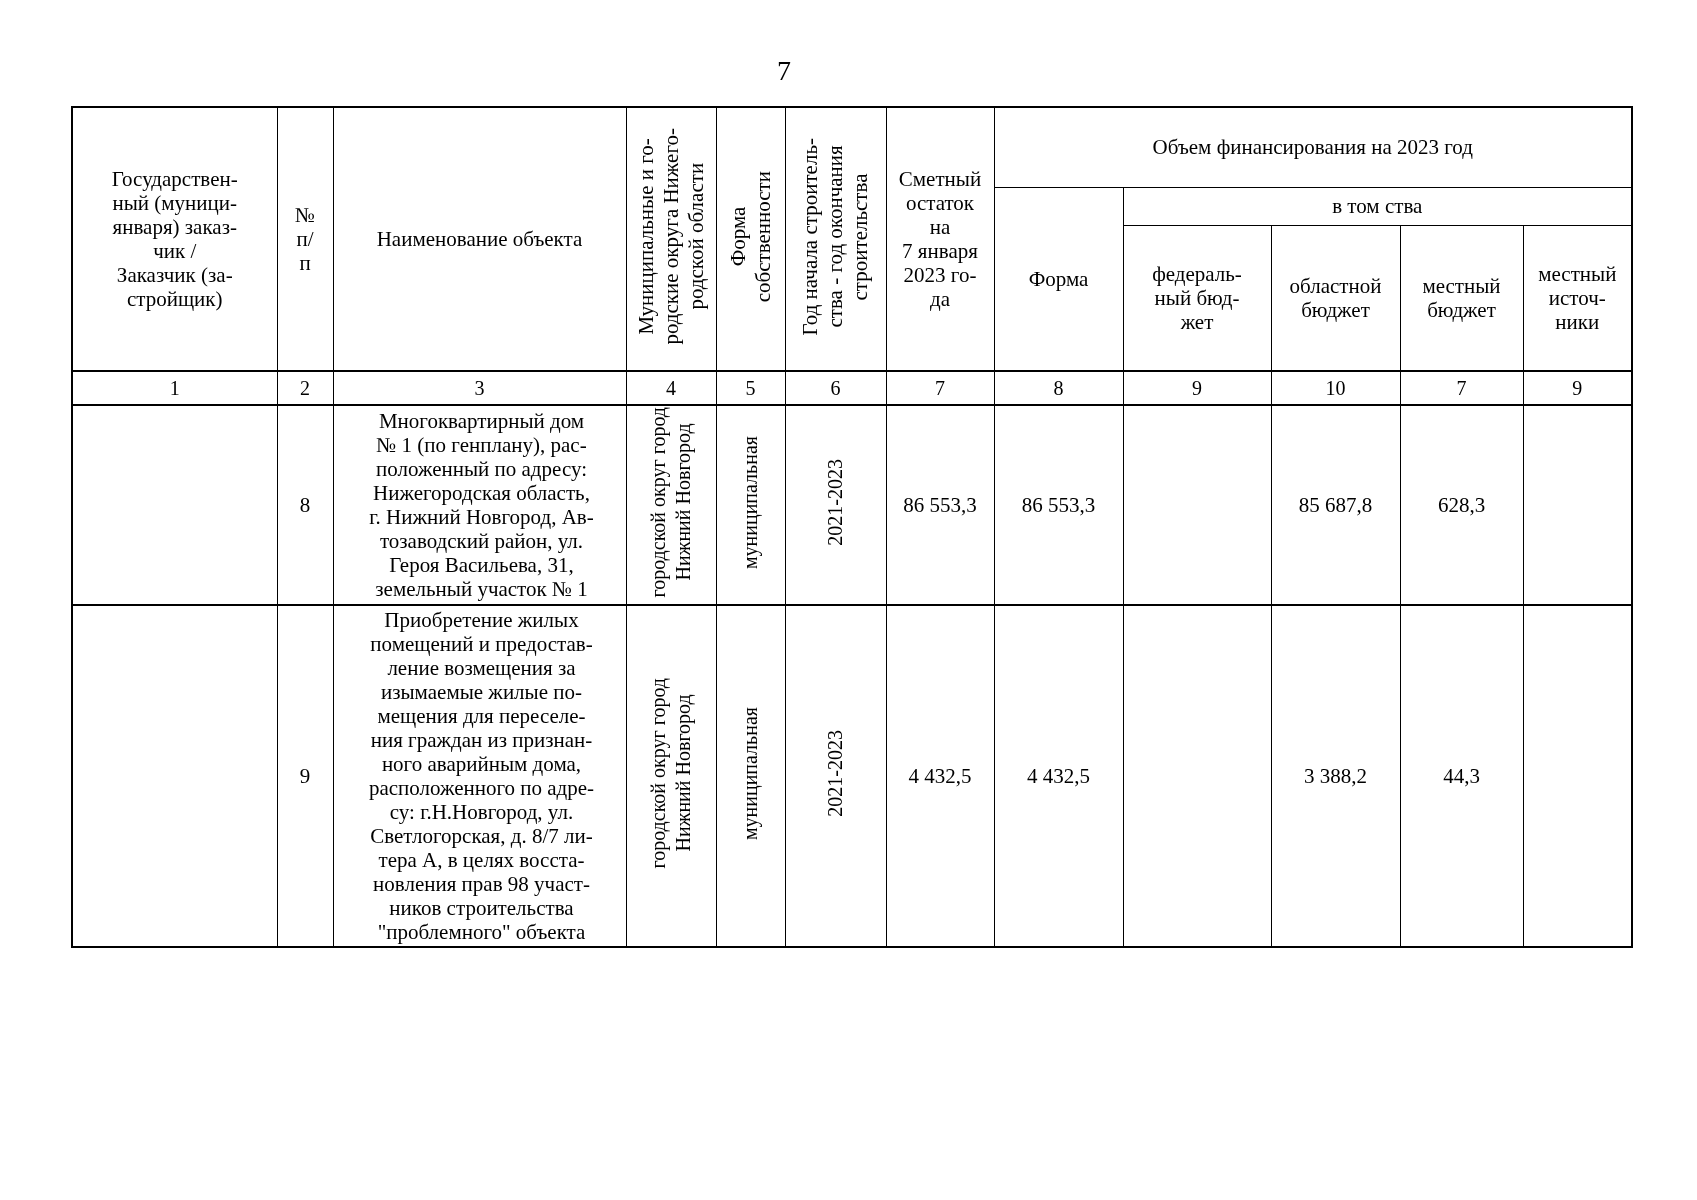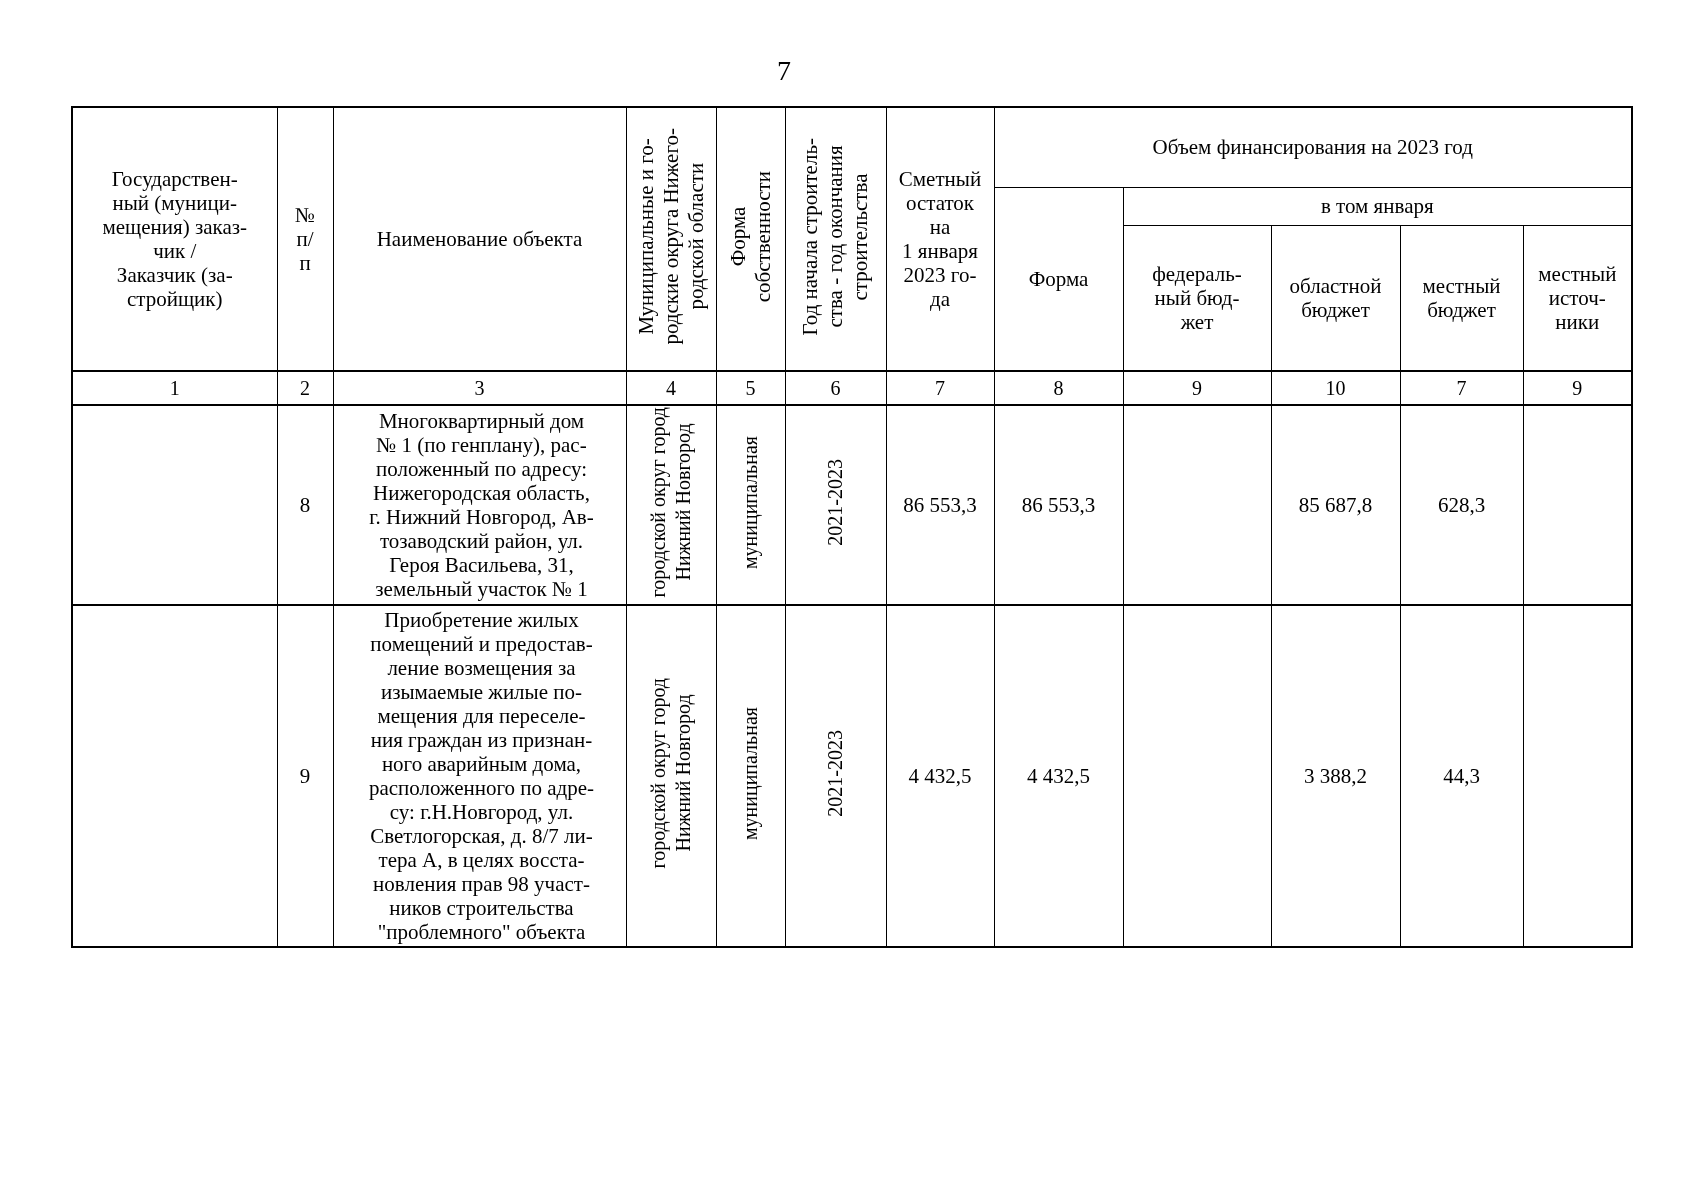--- a/index.html
+++ b/index.html
@@ -89,48 +89,48 @@
       <col style="width:148px">
       <col style="width:129px">
       <col style="width:123px">
       <col style="width:109px">
     </colgroup>
 
     <tbody>
         <tr class="hr1">
       <td rowspan="3" class="pre">Государствен-
 ный (муници-
-мещения) заказ-
+января) заказ-
 чик /
 Заказчик (за-
 стройщик)</td>
       <td rowspan="3" class="pre">№
 п/
 п</td>
       <td rowspan="3">Наименование объекта</td>
       <td rowspan="3"><span class="vert">Муниципальные и го-
 родские округа Нижего-
 родской области</span></td>
       <td rowspan="3"><span class="vert">Форма
 собственности</span></td>
       <td rowspan="3"><span class="vert">Год начала строитель-
 ства - год окончания
 строительства</span></td>
       <td rowspan="3" class="pre">Сметный
 остаток
 на
-1 января
+7 января
 2023 го-
 да</td>
       <td colspan="5">Объем финансирования на 2023 год</td>
     </tr>
 
     <tr class="hr2">
       <td rowspan="2">Форма</td>
-      <td colspan="4">в том января</td>
+      <td colspan="4">в том ства</td>
     </tr>
 
     <tr class="hr3">
       <td class="pre">федераль-
 ный бюд-
 жет</td>
       <td class="pre">областной
 бюджет</td>
       <td class="pre">местный
 бюджет</td>

